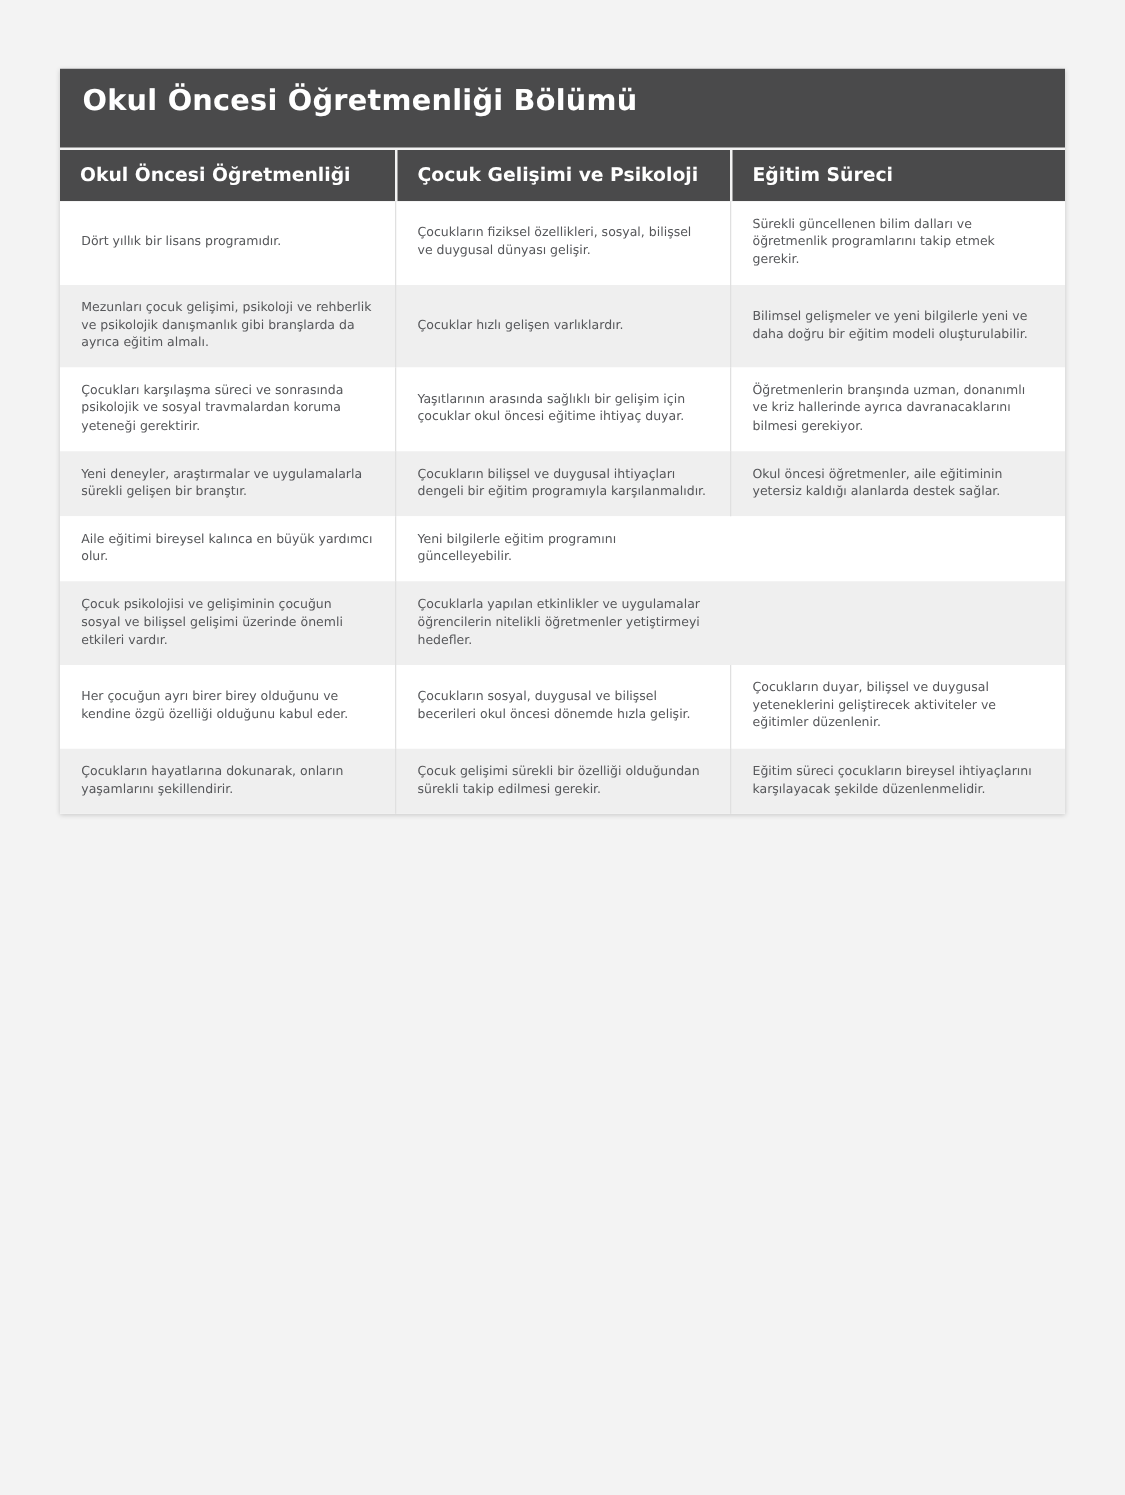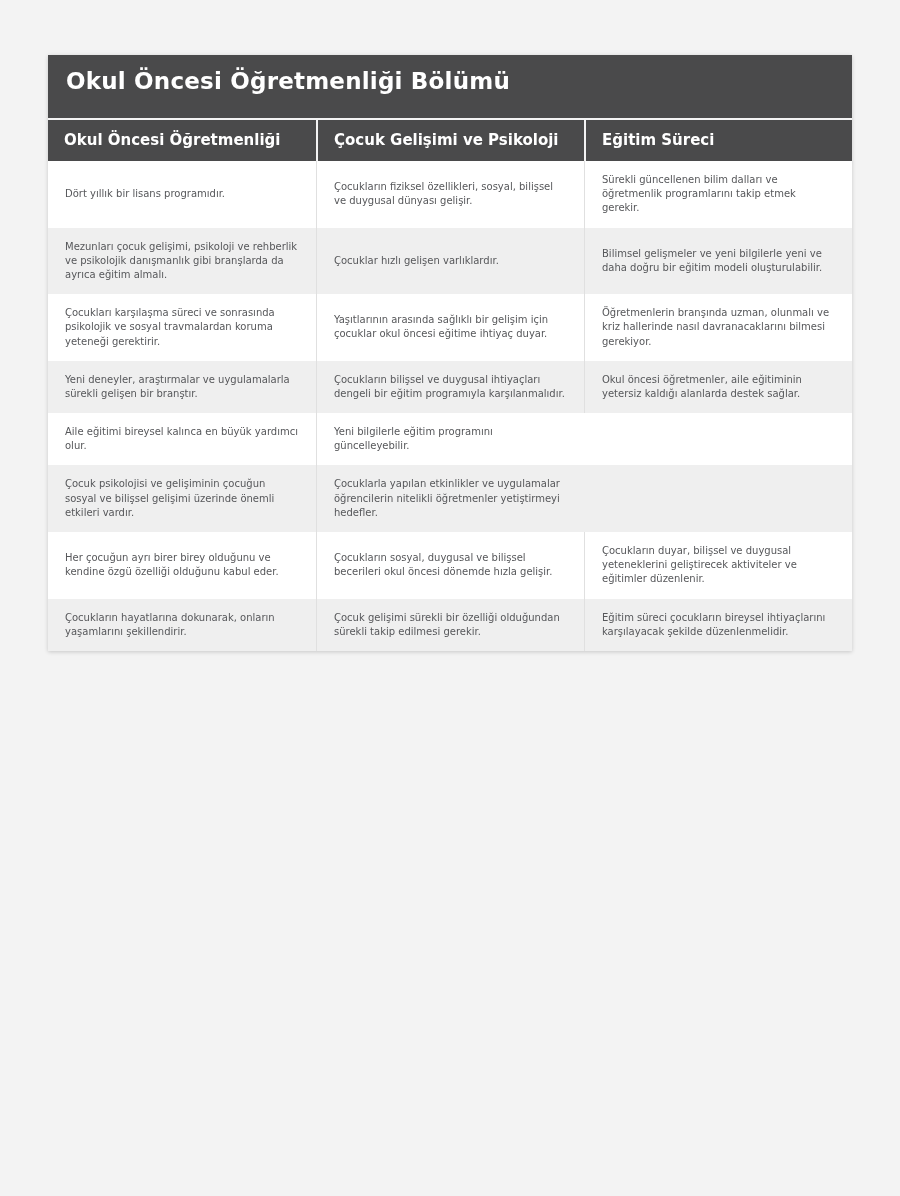--- a/index.html
+++ b/index.html
@@ -82,21 +82,21 @@
       <div class="cell">Sürekli güncellenen bilim dalları ve öğretmenlik programlarını takip etmek gerekir.</div>
     </div>
     <div class="trow">
       <div class="cell">Mezunları çocuk gelişimi, psikoloji ve rehberlik ve psikolojik danışmanlık gibi branşlarda da ayrıca eğitim almalı.</div>
       <div class="cell">Çocuklar hızlı gelişen varlıklardır.</div>
       <div class="cell">Bilimsel gelişmeler ve yeni bilgilerle yeni ve daha doğru bir eğitim modeli oluşturulabilir.</div>
     </div>
     <div class="trow">
       <div class="cell">Çocukları karşılaşma süreci ve sonrasında psikolojik ve sosyal travmalardan koruma yeteneği gerektirir.</div>
       <div class="cell">Yaşıtlarının arasında sağlıklı bir gelişim için çocuklar okul öncesi eğitime ihtiyaç duyar.</div>
-      <div class="cell">Öğretmenlerin branşında uzman, olunmalı ve kriz hallerinde nasıl davranacaklarını bilmesi gerekiyor.</div>
+      <div class="cell">Öğretmenlerin branşında uzman, donanımlı ve kriz hallerinde ayrıca davranacaklarını bilmesi gerekiyor.</div>
     </div>
     <div class="trow">
       <div class="cell">Yeni deneyler, araştırmalar ve uygulamalarla sürekli gelişen bir branştır.</div>
       <div class="cell">Çocukların bilişsel ve duygusal ihtiyaçları dengeli bir eğitim programıyla karşılanmalıdır.</div>
       <div class="cell">Okul öncesi öğretmenler, aile eğitiminin yetersiz kaldığı alanlarda destek sağlar.</div>
     </div>
     <div class="trow">
       <div class="cell">Aile eğitimi bireysel kalınca en büyük yardımcı olur.</div>
       <div class="cell">Yeni bilgilerle eğitim programını güncelleyebilir.</div>
     </div>

